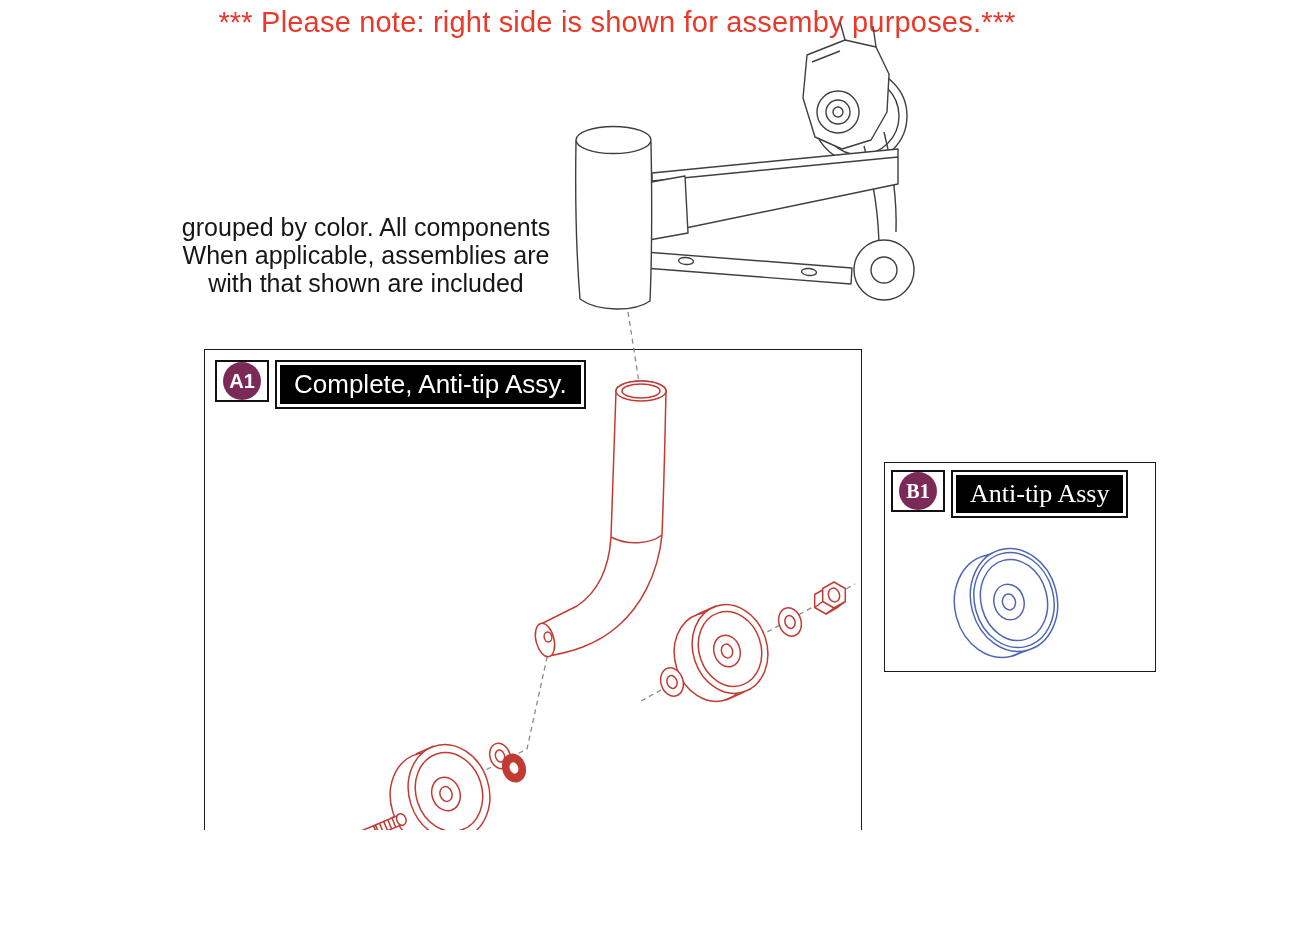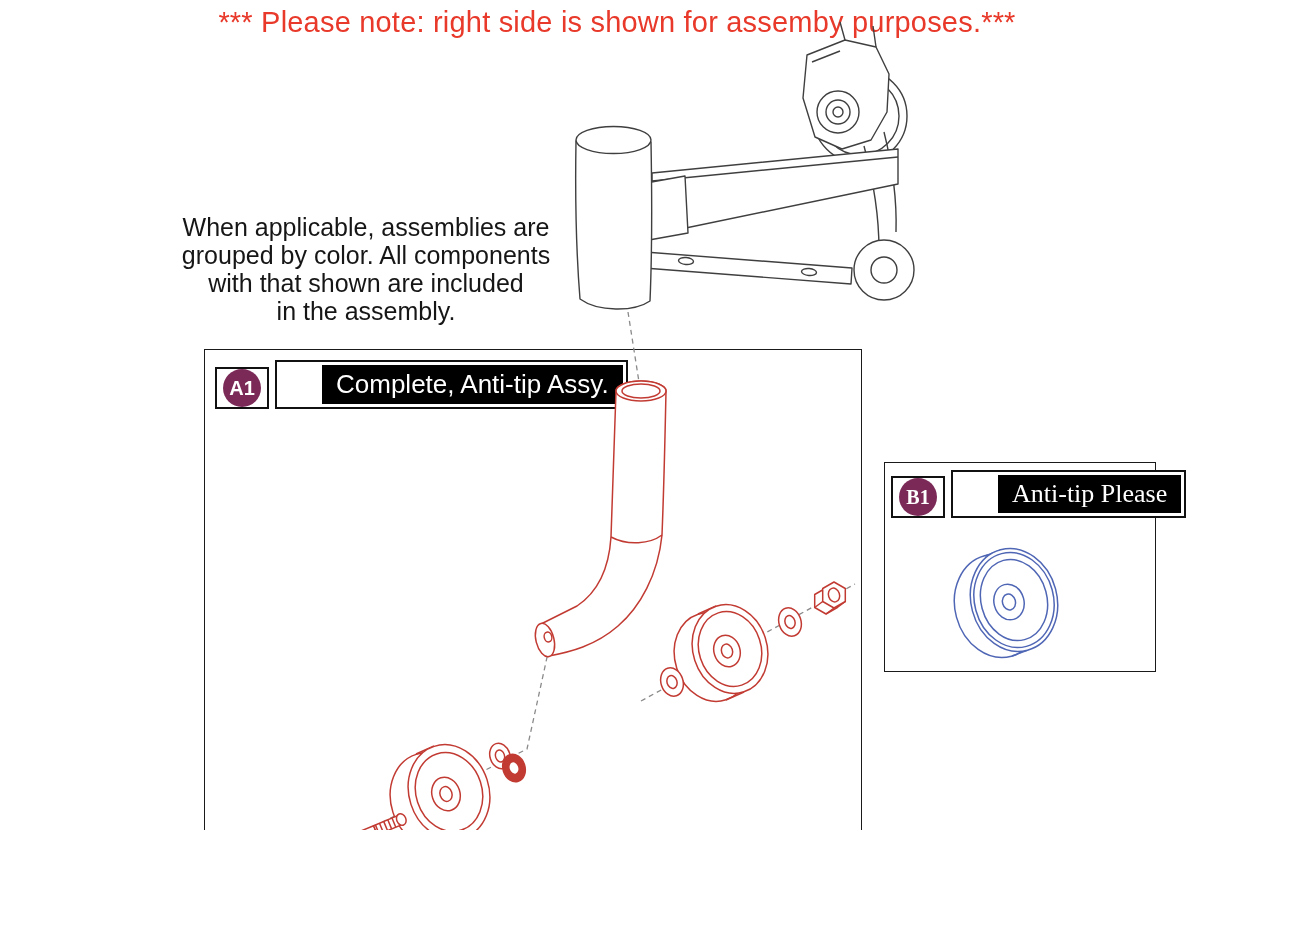--- a/index.html
+++ b/index.html
@@ -12,65 +12,64 @@
 
   .color-note { position:absolute; top:213px; left:158px; width:416px;
                 text-align:center; font-size:25px; line-height:28px; color:#161616; }
 
   .drawing { position:absolute; top:0; left:0; pointer-events:none; }
 
   .box { position:absolute; border:1.5px solid #1a1a1a; background:transparent; }
   .box-a1 { left:204px; top:349px; width:658px; height:529px; }
   .box-b1 { left:884px; top:462px; width:272px; height:210px;font-family:Liberation Serif, serif; }
 
-  .label-group { position:absolute; display:flex; align-items:flex-end; gap:6px; }
+  .label-group { position:absolute; display:flex; align-items:flex-start; gap:6px; }
   .a1-labels { left:10px; top:10px; }
   .b1-labels { left:6px; top:7px; }
 
   .badge-box { border:2px solid #111; background:#fff; width:54px;
                display:flex; align-items:center; justify-content:center; }
   .badge-circle { width:38px; height:38px; border-radius:50%; background:#7b2a58;
                   color:#fff; font-weight:bold; font-size:20px;
                   display:flex; align-items:center; justify-content:center; }
   .label-box { border:2px solid #111; background:#fff; padding:3px; display:flex; }
   .label-inner { background:#000; color:#fff; font-size:26px; padding:4px 14px;
-                 display:flex; align-items:center; white-space:nowrap;margin-left:42px; }
+                 display:flex; align-items:center; white-space:nowrap; }
 </style>
 </head>
 <body>
 
 <div class="page">
 
   <div class="banner">*** Please note: right side is shown for assemby purposes.***</div>
 
   <div class="color-note">
+    <div>grouped by color. All components</div>
     <div>When applicable, assemblies are</div>
-    <div>grouped by color. All components</div>
     <div>with that shown are included</div>
-    <div>in the assembly.</div>
   </div>
 
   <div class="box box-a1">
     <div class="label-group a1-labels">
       <div class="badge-box">
         <div class="badge-circle">A1</div>
       </div>
       <div class="label-box">
         <div class="label-inner">Complete, Anti-tip Assy.</div>
       </div>
     </div>
   </div>
 
   <div class="box box-b1">
     <div class="label-group b1-labels">
       <div class="badge-box">
         <div class="badge-circle">B1</div>
       </div>
       <div class="label-box">
-        <div class="label-inner">Anti-tip Please</div>
+        <div class="label-inner">Anti-tip Assy</div>
       </div>
     </div>
   </div>
 
   <svg class="drawing" width="1306" height="925" viewBox="0 0 1306 925">
 
     <g stroke="#3f3f3f" stroke-width="1.4" fill="none" stroke-linejoin="round">
       <g>
         <circle cx="860" cy="116" r="47" fill="#fff"></circle>
         <circle cx="860" cy="116" r="39"></circle>

